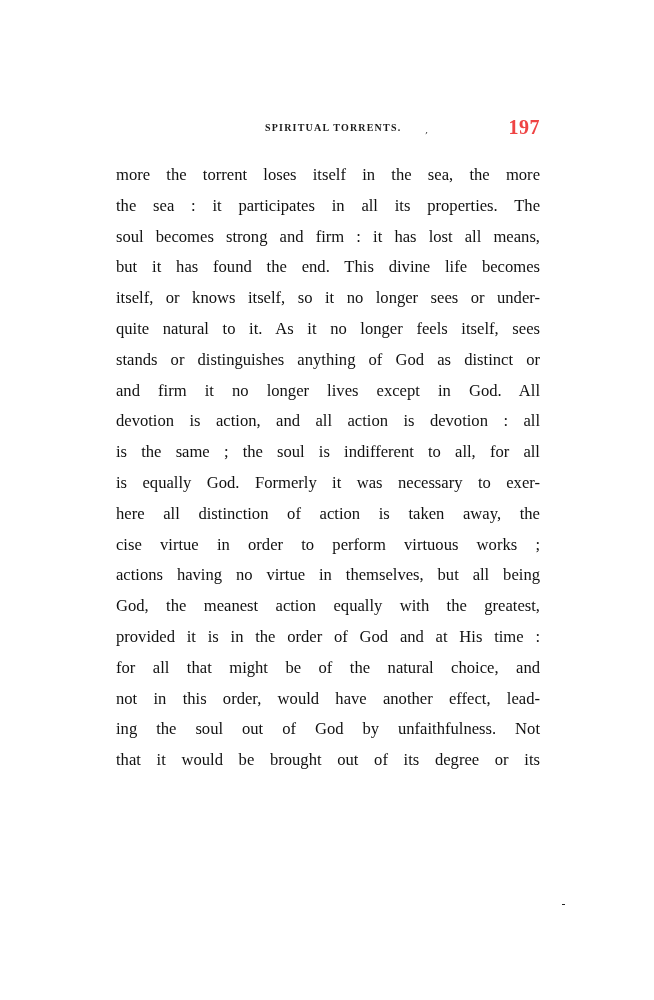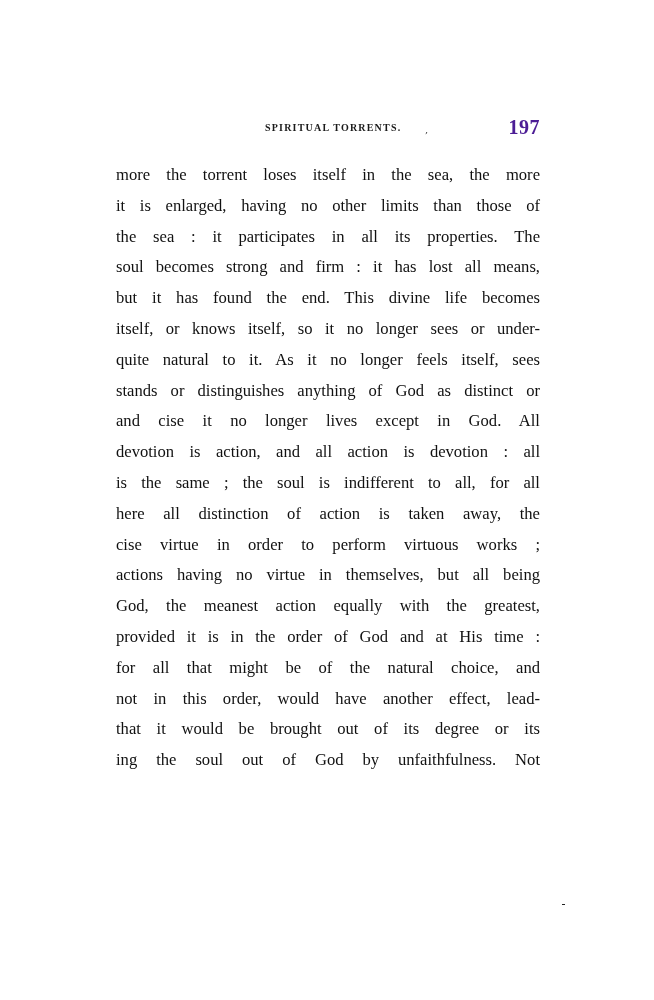--- a/index.html
+++ b/index.html
@@ -46,21 +46,21 @@
       font-size: 10px;
       color: #333;
     }
     .page-number {
       position: absolute;
       right: 0;
       top: -4px;
       font-family: "Liberation Serif", "DejaVu Serif", serif;
       font-size: 20px;
       font-weight: bold;
-      color: #4c1d95;
+      color: #ef4444;
       letter-spacing: 0.5px;
     }
     .body-text {
       position: absolute;
       top: 160px;
       left: 116px;
       width: 424px;
       margin: 0;
       padding: 0;
     }
@@ -89,36 +89,36 @@
 <div class="page">
 
   <div class="running-head">
     <span class="running-title">SPIRITUAL TORRENTS.</span>
     <span class="stray-mark">,</span>
     <span class="page-number">197</span>
   </div>
 
   <div class="body-text">
     <span class="line">more the torrent loses itself in the sea, the more</span>
-    <span class="line">it is enlarged, having no other limits than those of</span>
     <span class="line">the sea : it participates in all its properties. The</span>
     <span class="line">soul becomes strong and firm : it has lost all means,</span>
     <span class="line">but it has found the end. This divine life becomes</span>
     <span class="line">itself, or knows itself, so it no longer sees or under-</span>
     <span class="line">quite natural to it. As it no longer feels itself, sees</span>
     <span class="line">stands or distinguishes anything of God as distinct or</span>
-    <span class="line">and cise it no longer lives except in God. All</span>
+    <span class="line">and firm it no longer lives except in God. All</span>
     <span class="line">devotion is action, and all action is devotion : all</span>
     <span class="line">is the same ; the soul is indifferent to all, for all</span>
+    <span class="line">is equally God. Formerly it was necessary to exer-</span>
     <span class="line">here all distinction of action is taken away, the</span>
     <span class="line">cise virtue in order to perform virtuous works ;</span>
     <span class="line">actions having no virtue in themselves, but all being</span>
     <span class="line">God, the meanest action equally with the greatest,</span>
     <span class="line">provided it is in the order of God and at His time :</span>
     <span class="line">for all that might be of the natural choice, and</span>
     <span class="line">not in this order, would have another effect, lead-</span>
+    <span class="line">ing the soul out of God by unfaithfulness. Not</span>
     <span class="line">that it would be brought out of its degree or its</span>
-    <span class="line">ing the soul out of God by unfaithfulness. Not</span>
   </div>
 
   <div class="speck" style="left:562px; top:904px;"></div>
 
 </div>
 
 </body></html>

